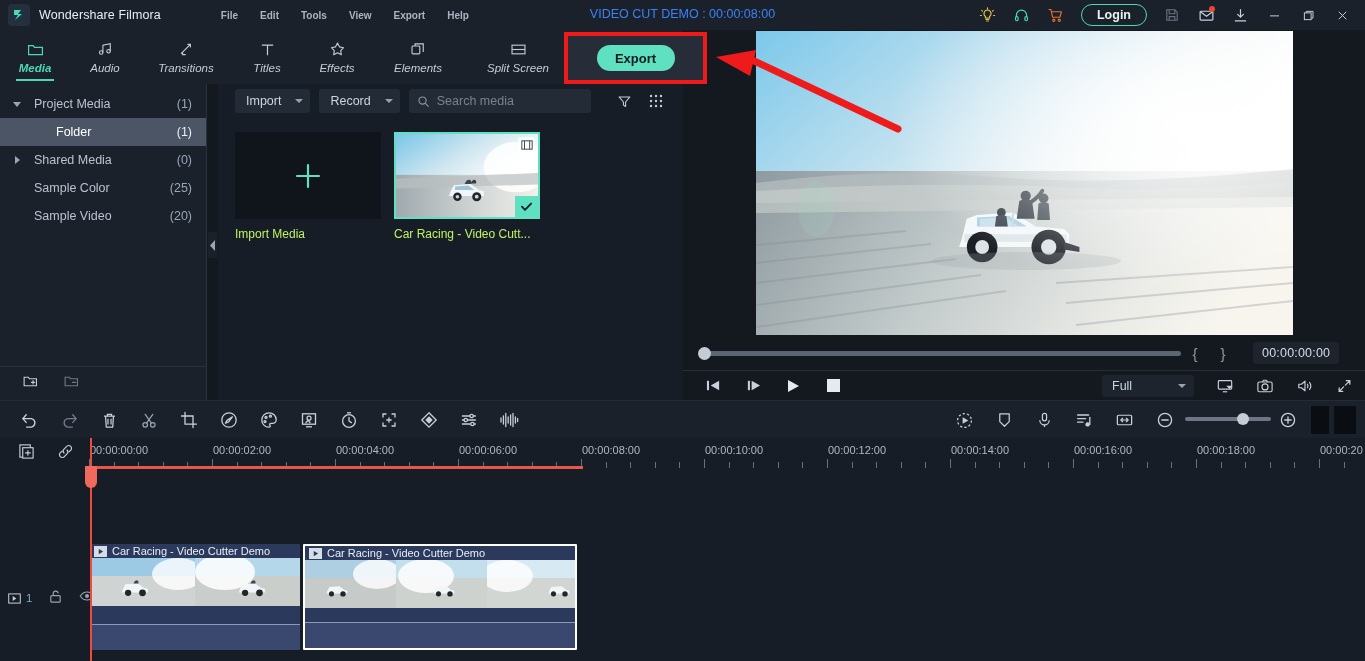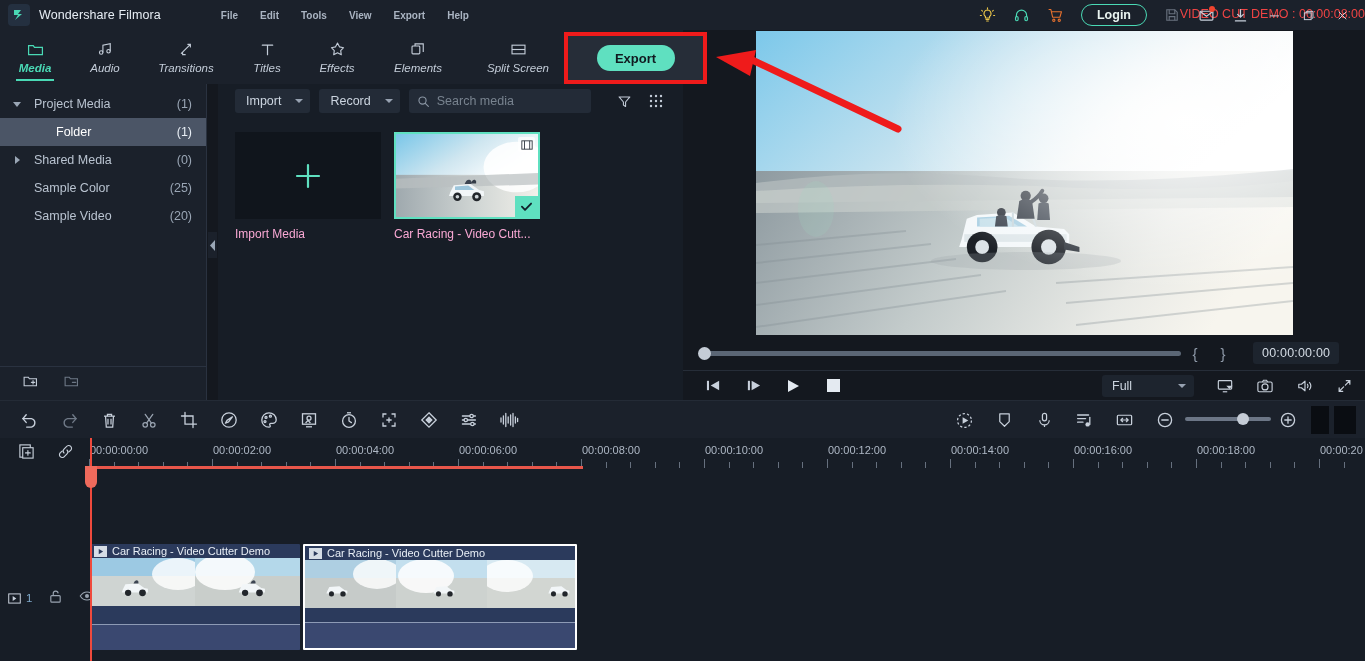--- a/index.html
+++ b/index.html
@@ -20,22 +20,22 @@
   }
   .logo {
     width: 22px; height: 22px; margin-left: 8px; border-radius: 4px;
     background: #243040; display: flex; align-items: center; justify-content: center;
   }
   .logo svg { display: block; }
   .app-title { margin-left: 9px; font-size: 12.5px; color: #e7edf4; letter-spacing: .1px; }
   .menubar { display: flex; margin-left: 49px; gap: 0; }
   .menu-item { font-size: 10px; color: #aab4c2; padding: 4px 11px; cursor: default; font-weight: bold; }
   .project-title {
-    position: absolute; left: 0; right: 0; top: 7px; text-align: right;
-    font-size: 12.5px; color: #ef4444; pointer-events: none;
+    position: absolute; left: 0; right: 0; top: 7px; text-align: center;
+    font-size: 12.5px; color: #3b82f6; pointer-events: none;
   }
   .tb-right {
     position: absolute; right: 6px; top: 0; height: 30px;
     display: flex; align-items: center; gap: 0;
   }
   .tb-btn {
     width: 34px; height: 30px; display: flex; align-items: center; justify-content: center;
     cursor: pointer;
   }
   .badge-dot {
@@ -142,21 +142,21 @@
   .mini-scene { position: absolute; inset: 0; }
   .film-ico {
     position: absolute; right: 3px; top: 3px; width: 17px; height: 15px;
     background: rgba(255,255,255,.72); border-radius: 2px;
     display: flex; align-items: center; justify-content: center;
   }
   .check-badge {
     position: absolute; right: 0px; bottom: 0px; width: 23px; height: 21px; background: #5fe0c0;
     display: flex; align-items: center; justify-content: center;
   }
-  .media-label { font-size: 12px; color: #f9a8d4; margin-top: 8px; white-space: nowrap; overflow: hidden; }
+  .media-label { font-size: 12px; color: #bef264; margin-top: 8px; white-space: nowrap; overflow: hidden; }
 
   
   .preview-area {
     position: absolute; left: 683px; top: 30px; width: 682px; height: 370px; background: #14181f;
   }
   .video-canvas {
     position: absolute; left: 73px; top: 1px; width: 537px; height: 304px; overflow: hidden;
     background: #bcd8e4;
   }
   .player-bar {

